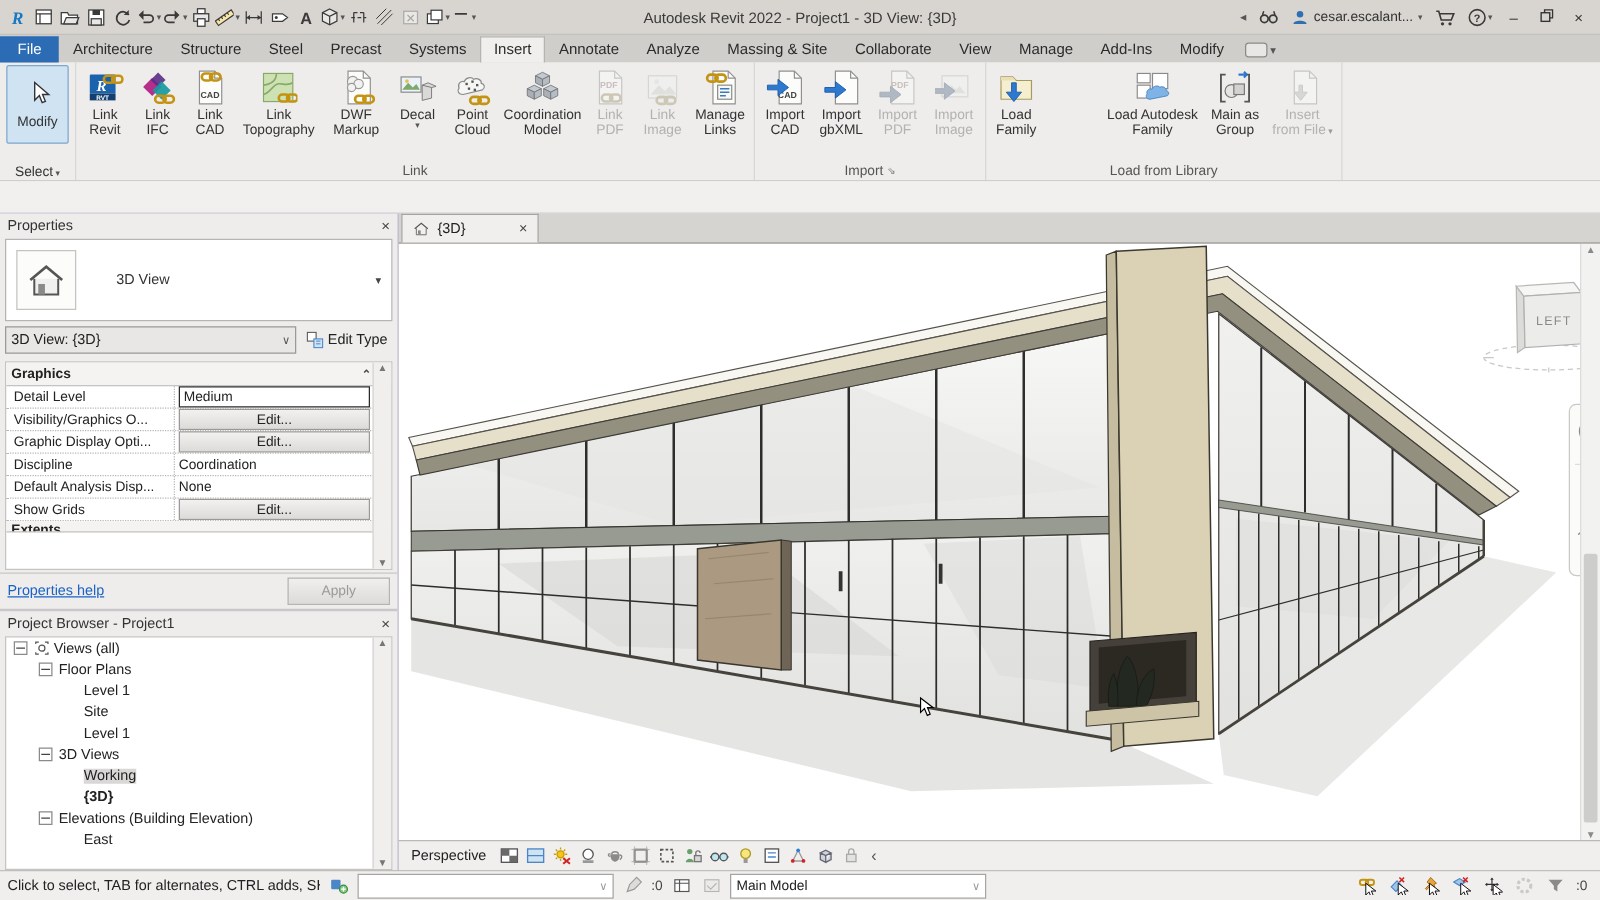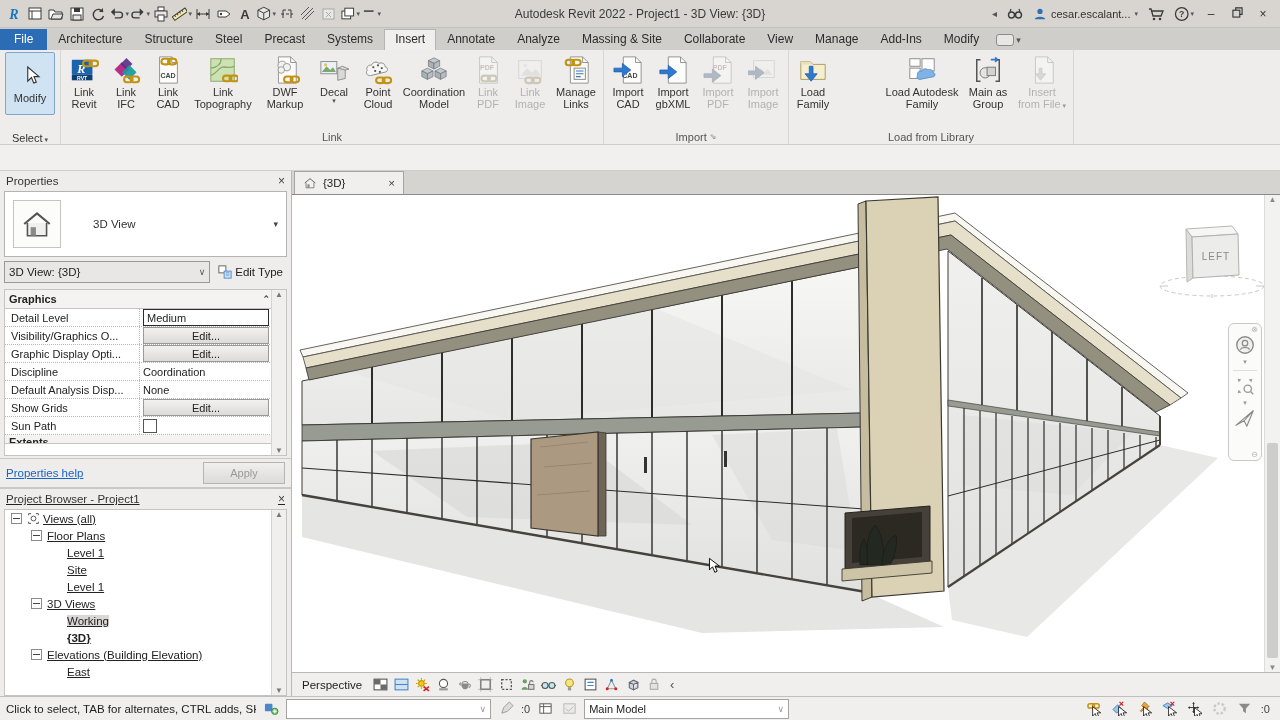--- a/index.html
+++ b/index.html
@@ -38,21 +38,21 @@
   .modbtn{width:48px;height:72px;background:#cfe3f3;border:1px solid #7da7cf;border-radius:2px;display:flex;flex-direction:column;align-items:center;justify-content:center;gap:2px;}
   .modbtn svg{width:24px;height:24px;}
   .selrow{font-size:11px;color:#333;text-align:center;padding-top:17px;}
   .selrow::after{content:" ▾";font-size:7px;color:#555;}
   .cdown::after{content:"▾";display:block;font-size:7px;color:#555;line-height:6px;}
   .cafter::after{content:" ▾";font-size:7px;color:#9a9a98;}
   
   .optionsbar{height:26px;background:#f1f0ee;border-bottom:1px solid #cfcecc;box-sizing:border-box;}
   
   .main{display:flex;height:525px;}
-  .leftcol{width:292px;background:#c4b5fd;display:flex;flex-direction:column;border-right:1px solid #b9b8b6;box-sizing:border-box;}
+  .leftcol{width:319px;background:#c4b5fd;display:flex;flex-direction:column;border-right:1px solid #b9b8b6;box-sizing:border-box;}
   .phead{height:20px;display:flex;align-items:center;padding:0 6px;font-size:11.5px;color:#333;}
   .phead .x{margin-left:auto;font-size:12px;color:#444;}
   
   .props{height:318px;display:flex;flex-direction:column;border-bottom:2px solid #c9c8c6;box-sizing:border-box;background:#eeedec;}
   .typebox{margin:0 4px;height:64px;background:#fff;border:1px solid #b5b4b2;display:flex;align-items:center;position:relative;gap:24px;}
   .typeicon{width:46px;height:46px;border:1px solid #c5c4c2;margin:8px;background:#fcfcfb;display:flex;align-items:center;justify-content:center;}
   .typeicon svg{width:34px;height:34px;}
   .typebox .tlbl{font-size:11.5px;color:#333;}
   .typebox .car{position:absolute;right:8px;font-size:9px;color:#444;}
   .selrow2{display:flex;align-items:center;margin:4px;gap:4px;height:22px;}
@@ -68,21 +68,21 @@
   .psec .chev{margin-left:auto;margin-right:16px;font-size:9px;color:#444;}
   .fieldout{flex:1;border:1.4px solid #2b2b2b;background:#fff;height:15px;display:flex;align-items:center;padding-left:3px;}
   .editbtn{flex:1;height:15px;background:linear-gradient(#f2f1ef,#dcdbd9);border:1px solid #9a9998;text-align:center;font-size:11px;color:#222;display:flex;align-items:center;justify-content:center;}
   .chk{width:12px;height:12px;border:1px solid #555;background:#fff;}
   .gscroll{position:absolute;top:0;right:0;bottom:0;width:14px;background:#f0efed;border-left:1px solid #d5d4d2;display:flex;flex-direction:column;align-items:center;font-size:8px;color:#777;}
   .gscroll .dn{margin-top:auto;}
   .pfoot{height:28px;display:flex;align-items:center;padding:0 6px;border-top:1px solid #c9c8c6;margin-top:2px;}
   .plink{color:#1a63c5;text-decoration:underline;font-size:11.5px;}
   .applybtn{margin-left:auto;width:80px;height:20px;background:linear-gradient(#f0efed,#dcdbd9);border:1px solid #b5b4b2;color:#9a9998;display:flex;align-items:center;justify-content:center;}
   
-  .browser{flex:1;display:flex;flex-direction:column;background:#eeedec;position:relative;text-decoration:underline;}
+  .browser{flex:1;display:flex;flex-direction:column;background:#eeedec;position:relative;}
   .tree{flex:1;background:#fff;border:1px solid #c5c4c2;margin:0 4px 0;overflow:hidden;position:relative;}
   .trow{height:17px;display:flex;align-items:center;font-size:11.5px;white-space:nowrap;}
   .trow .exp{width:9px;height:9px;border:1px solid #8a8a88;background:#fff;display:inline-flex;align-items:center;justify-content:center;margin-right:5px;flex:none;position:relative;}
   .trow .exp::before{content:"";position:absolute;left:1px;right:1px;top:3.5px;height:1px;background:#444;}
   .trow .noexp{width:16px;flex:none;}
   .trow.sel .lab{background:#d9d8d6;}
   .trow.bold .lab{font-weight:bold;}
   .viewsicon{width:13px;height:13px;margin-right:3px;flex:none;}
   .tscroll{position:absolute;top:0;right:0;bottom:0;width:14px;background:#f0efed;border-left:1px solid #d5d4d2;display:flex;flex-direction:column;align-items:center;font-size:8px;color:#777;}
   .tscroll .dn{margin-top:auto;}
@@ -642,26 +642,20 @@
               <div class="pv">
                 <span>None</span>
               </div>
             </div>
           <div class="prow">
               <div class="pl">Show Grids</div>
               <div class="pv">
                 <span class="editbtn">Edit...</span>
               </div>
             </div>
-          <div class="prow">
-              <div class="pl">Sun Path</div>
-              <div class="pv">
-                <span class="chk"></span>
-              </div>
-            </div>
           <div class="psec" style="height:8px;overflow:hidden;align-items:flex-start;">
               <span style="line-height:14px;">Extents</span>
             </div>
           <div class="gscroll">
               <span>▲</span>
               <span class="dn">▼</span>
             </div>
         </div>
         <div class="pfoot">
           <span class="plink">Properties help</span>

